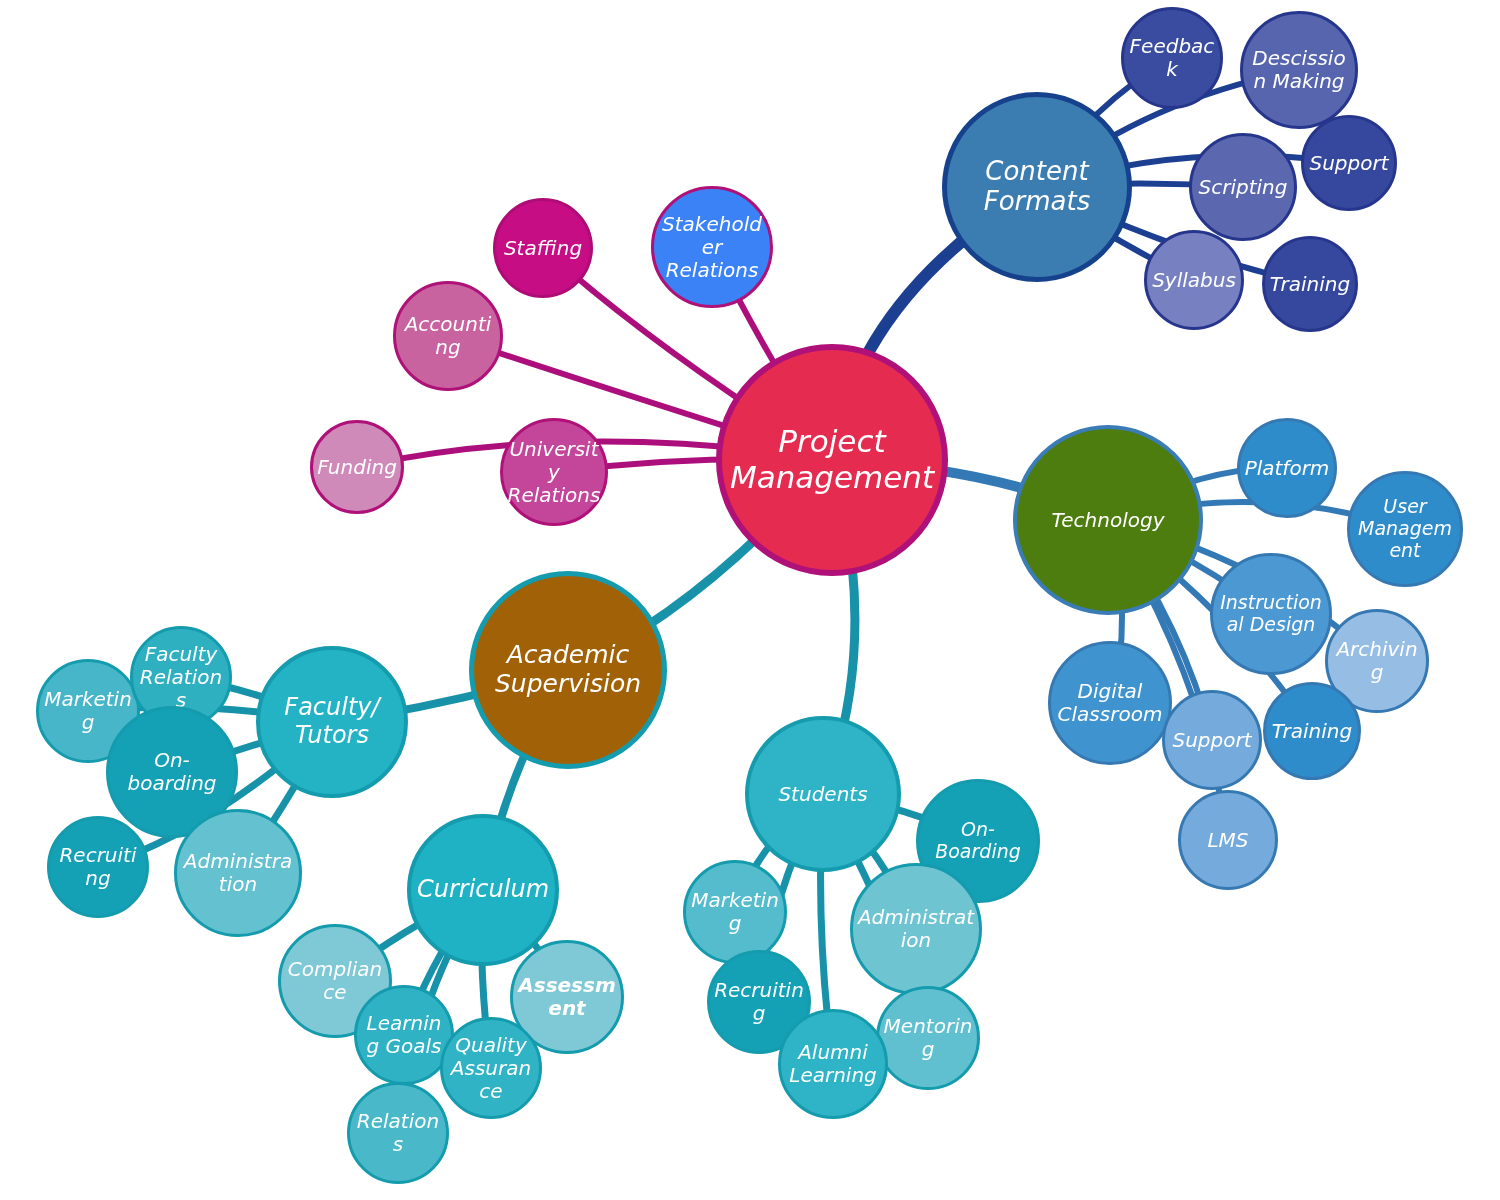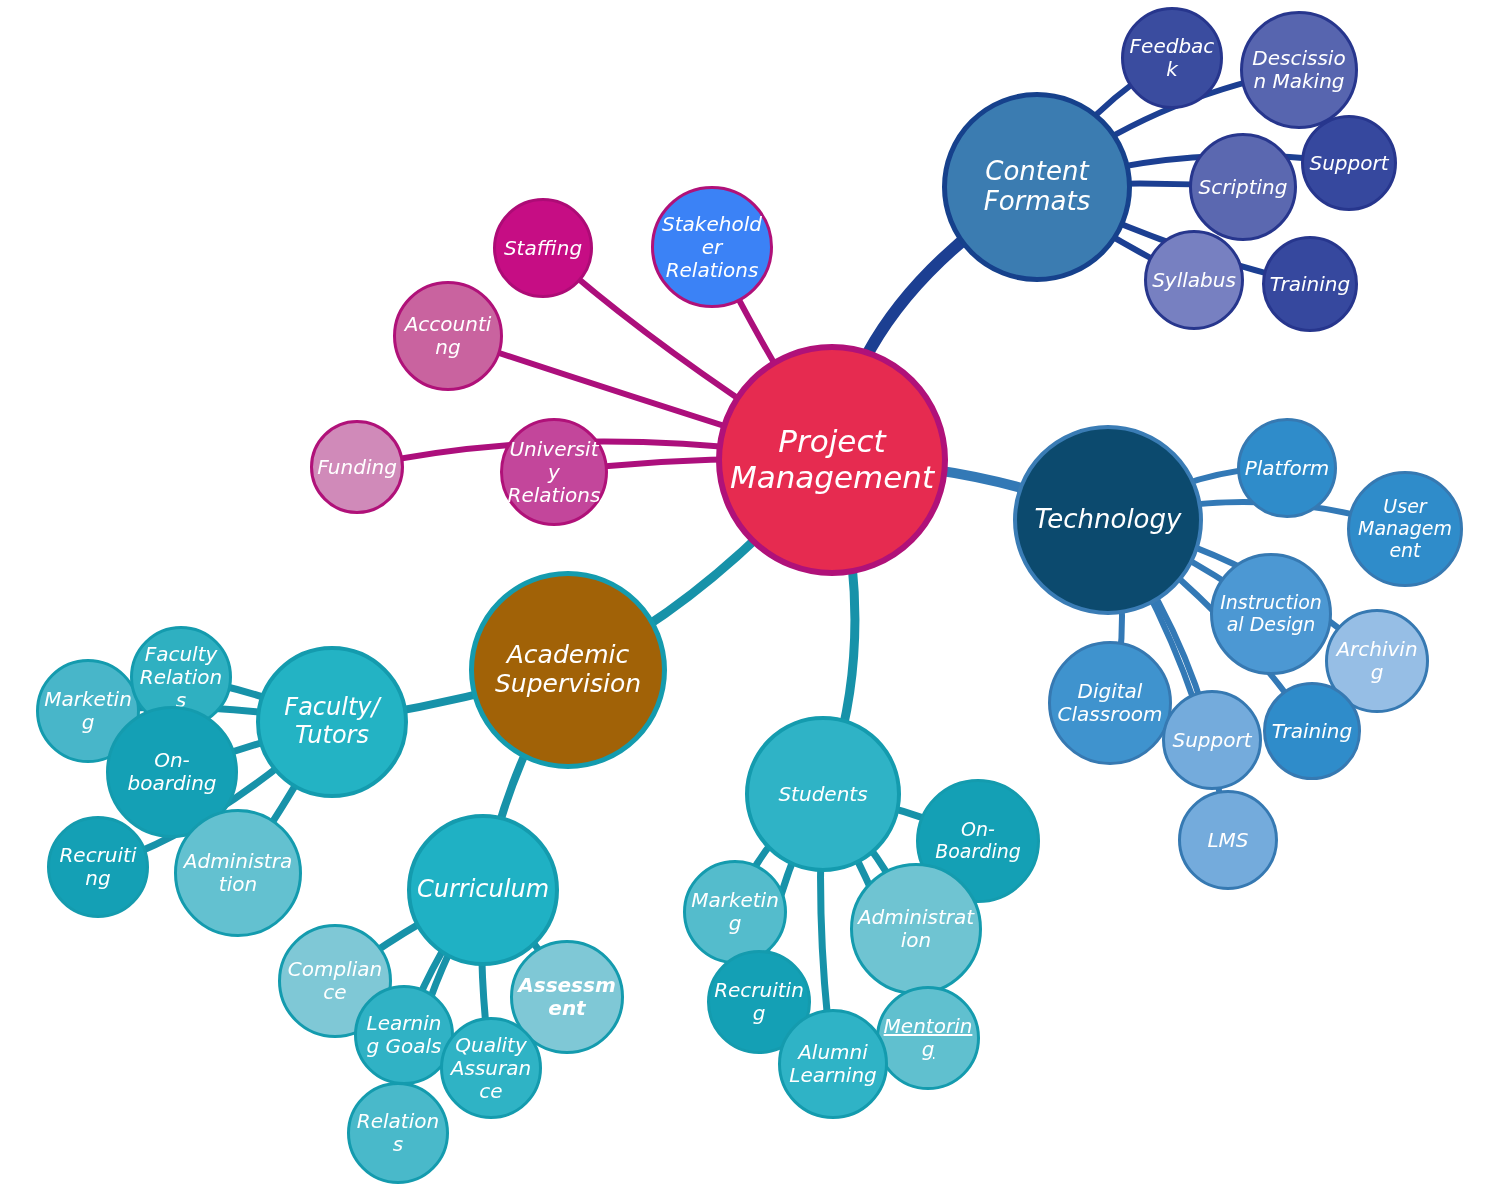--- a/index.html
+++ b/index.html
@@ -127,21 +127,21 @@
     </div>
   <div class="node" style="left: 1312px; top: 731px; width: 98px; height: 98px; background: rgb(47, 140, 202); border-color: rgb(54, 121, 178);">
       <span class="lbl">Training</span>
     </div>
   <div class="node" style="left: 1212px; top: 740px; width: 100px; height: 100px; background: rgb(116, 171, 220); border-color: rgb(54, 121, 178);">
       <span class="lbl">Support</span>
     </div>
   <div class="node" style="left: 1228px; top: 840px; width: 100px; height: 100px; background: rgb(116, 171, 220); border-color: rgb(54, 121, 178);">
       <span class="lbl">LMS</span>
     </div>
-  <div class="node" style="left: 1108px; top: 520px; width: 190px; height: 190px; background: #0c4a6e; border-color: rgb(58, 124, 181); font-size: 26px; border-width: 4px; font-style: italic;">
+  <div class="node" style="left: 1108px; top: 520px; width: 190px; height: 190px; background: #4d7c0f; border-color: rgb(58, 124, 181); font-size: 20px; border-width: 4px; font-style: italic;">
       <span class="lbl">Technology</span>
     </div>
 
   <div class="node" style="left: 88px; top: 711px; width: 104px; height: 104px; background: rgb(72, 182, 201); border-color: rgb(20, 155, 174);">
       <span class="lbl">Marketing</span>
     </div>
   <div class="node" style="left: 181px; top: 677px; width: 102px; height: 102px; background: rgb(47, 176, 193); border-color: rgb(20, 155, 174);">
       <span class="lbl">Faculty Relations</span>
     </div>
   <div class="node" style="left: 172px; top: 772px; width: 132px; height: 132px; background: rgb(20, 160, 181); border-color: rgb(20, 155, 174);">
@@ -183,21 +183,21 @@
     </div>
   <div class="node" style="left: 735px; top: 912px; width: 104px; height: 104px; background: rgb(84, 188, 204); border-color: rgb(20, 155, 174);">
       <span class="lbl">Marketing</span>
     </div>
   <div class="node" style="left: 759px; top: 1002px; width: 104px; height: 104px; background: rgb(20, 160, 181); border-color: rgb(20, 155, 174);">
       <span class="lbl">Recruiting</span>
     </div>
   <div class="node" style="left: 916px; top: 929px; width: 132px; height: 132px; background: rgb(111, 196, 210); border-color: rgb(20, 155, 174);">
       <span class="lbl">Administration</span>
     </div>
-  <div class="node" style="left: 928px; top: 1038px; width: 104px; height: 104px; background: rgb(96, 192, 207); border-color: rgb(20, 155, 174); text-decoration: underline;">
+  <div class="node" style="left: 928px; top: 1038px; width: 104px; height: 104px; background: rgb(96, 192, 207); border-color: rgb(20, 155, 174);">
       <span class="lbl">Mentoring</span>
     </div>
   <div class="node" style="left: 833px; top: 1064px; width: 110px; height: 110px; background: rgb(47, 179, 198); border-color: rgb(20, 155, 174);">
       <span class="lbl">Alumni Learning</span>
     </div>
   <div class="node" style="left: 823px; top: 794px; width: 156px; height: 156px; background: rgb(47, 179, 198); border-color: rgb(20, 155, 174); font-size: 20px; border-width: 4px;">
       <span class="lbl">Students</span>
     </div>
 
   <div class="node" style="left: 832px; top: 460px; width: 232px; height: 232px; background: rgb(230, 43, 80); border-color: rgb(176, 17, 121); font-size: 31px; border-width: 6px;">

